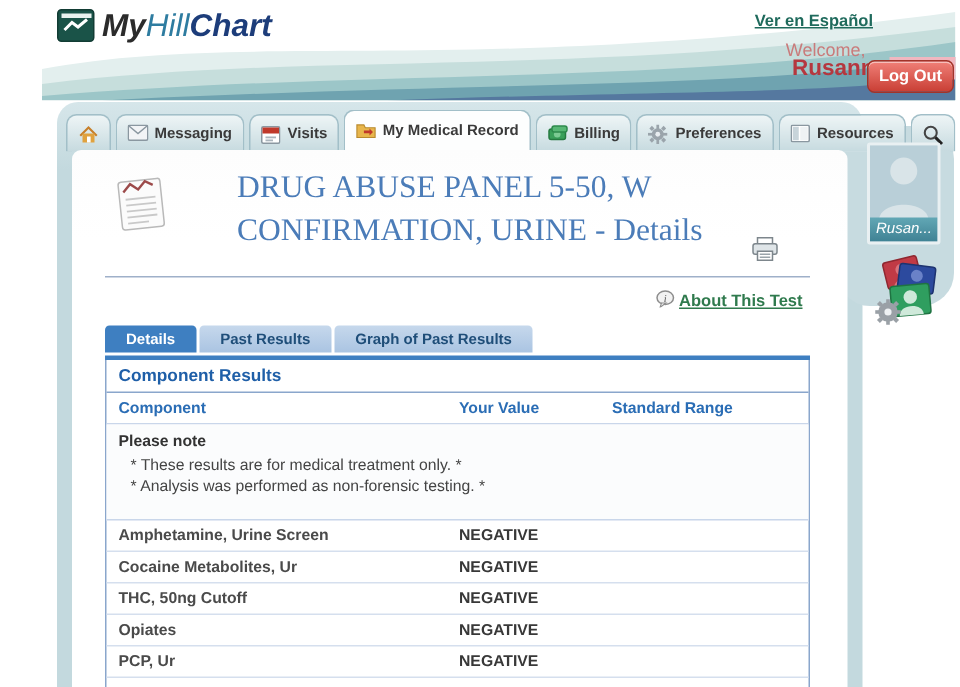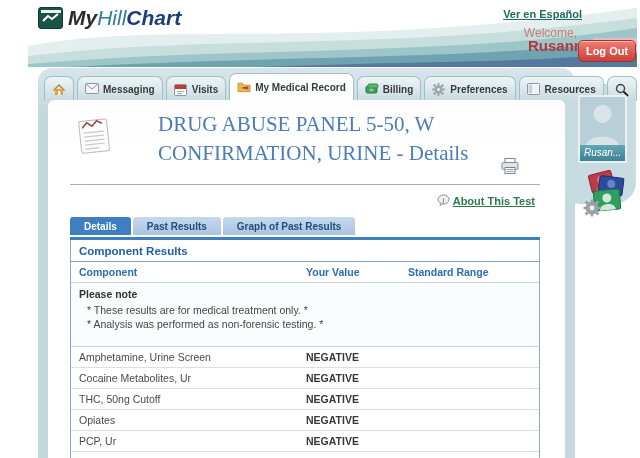--- a/index.html
+++ b/index.html
@@ -3,21 +3,21 @@
 <meta charset="utf-8">
 <style>
   * { margin:0; padding:0; box-sizing:border-box; }
   html,body { width:640px; height:458px; overflow:hidden; background:#fff;
     font-family:"Liberation Sans", sans-serif; }
   .page { position:relative; width:640px; height:458px; background:#fff; }
 
   
   .header { position:absolute; left:28px; top:0; width:609px; height:67px; background:#fff; overflow:hidden; }
   .header svg.waves { position:absolute; left:0; top:0; }
-  .logo { position:absolute; left:10px; top:6px; display:flex; align-items:center; gap:5px; }
+  .logo { position:absolute; left:10px; top:6px; display:flex; align-items:flex-start; gap:5px; }
   .logo-icon { width:25px; height:22px; background:#1a5348; border-radius:3px; position:relative; border:1px solid #123c34; }
   .logo-icon svg { position:absolute; left:1px; top:1px; }
   .logo-text { font-size:21px; font-weight:bold; font-style:italic; letter-spacing:0; }
   .logo-my { color:#2b2b2b; }
   .logo-hill { color:#2e7ca0; font-weight:normal; }
   .logo-chart { color:#1d3d7a; }
   .lang-link { position:absolute; right:55px; top:8px; font-size:11px; font-weight:bold; color:#1f6a5c; text-decoration:underline; cursor:pointer; }
   .welcome { position:absolute; right:60px; top:26px; font-size:12px; color:#c97b7b; }
   .name-row { position:absolute; left:500px; top:37px; display:flex; align-items:center; gap:2px; }
   .user-name { font-size:15px; color:#b5373f; font-weight:bold; }
@@ -61,21 +61,21 @@
   
   .results { position:absolute; left:22px; top:140px; width:470px; background:#fff;
     border:1px solid #8aa6cc; border-top:none; }
   .section-title { padding:5px 8px 4px; font-size:11.5px; font-weight:bold; color:#1f5fa8; border-bottom:1px solid #8aa6cc; }
   .cols, .rrow { display:grid; grid-template-columns:227px 102px auto; align-items:center; }
   .cols { padding:4px 8px; font-size:10.5px; font-weight:bold; color:#2a6db5; border-bottom:1px solid #c9d6ea; }
   .noteblock { border-bottom:1px solid #c9d6ea; padding:4px 0 14px; background:#fbfcfd; }
   .note-title { padding:1px 8px 4px; font-size:10.5px; font-weight:bold; color:#333; }
   .note-line { padding:0 8px 1px 16px; font-size:10.5px; color:#444; line-height:13px; }
   .rrow { padding:4px 8px; font-size:10.5px; border-bottom:1px solid #d5dfee; }
-  .rrow .comp { font-weight:normal; color:#4a4a4a; }
+  .rrow .comp { font-weight:bold; color:#4a4a4a; }
   .rrow .val { font-weight:bold; color:#383838; }
   .commentblock { padding:4px 0 6px; }
   .comment-title { padding:2px 8px 5px; font-size:10.5px; font-weight:bold; color:#444; }
 
   
   .avatar-card { position:absolute; left:578px; top:95px; width:49px; height:68px;
     border:2px solid #e9f0f2; background:#b9cfd8; border-radius:2px; overflow:hidden; cursor:pointer; }
   .avatar-label { position:absolute; left:0; bottom:0; width:100%; height:16px;
     background:linear-gradient(#62a7b5,#3f8294); color:#fff; font-size:10px; font-style:italic;
     line-height:16px; padding-left:4px; }

